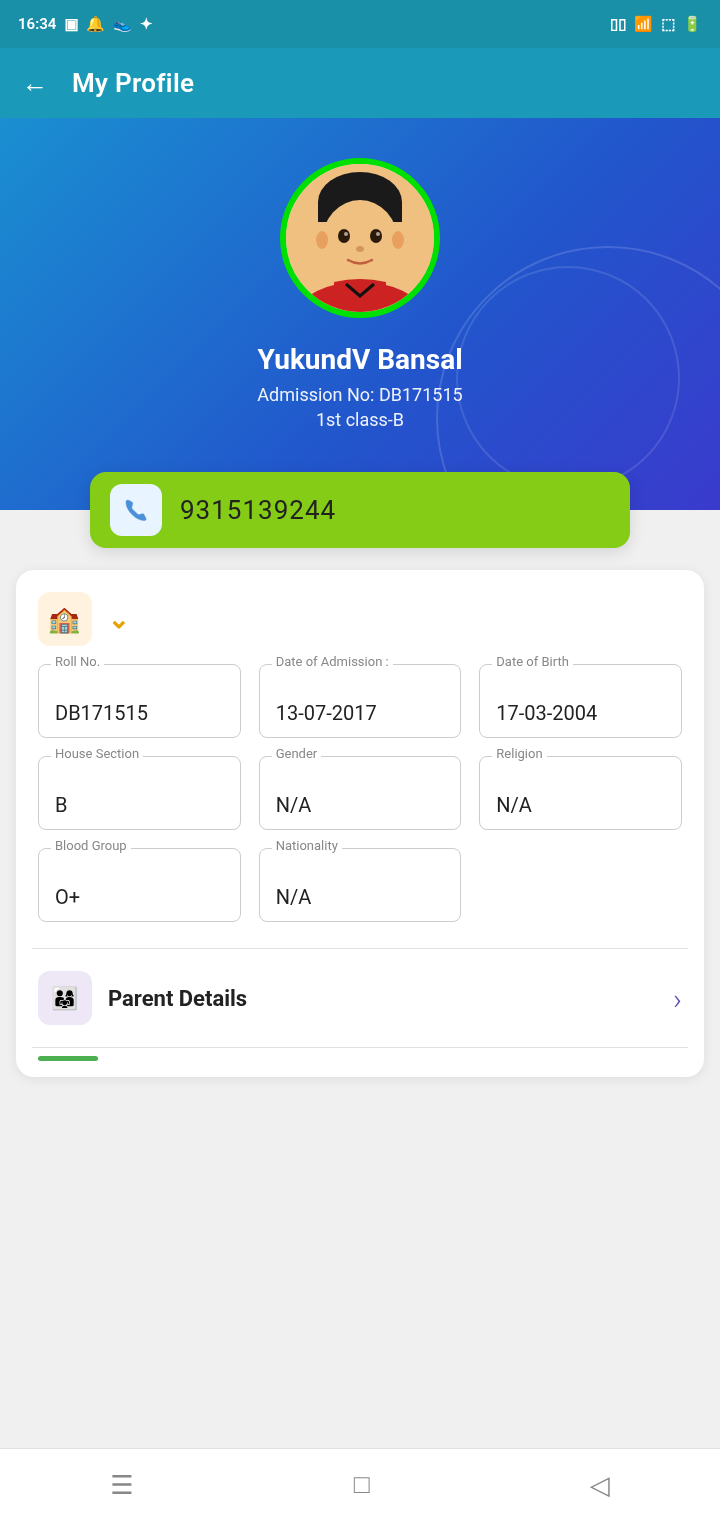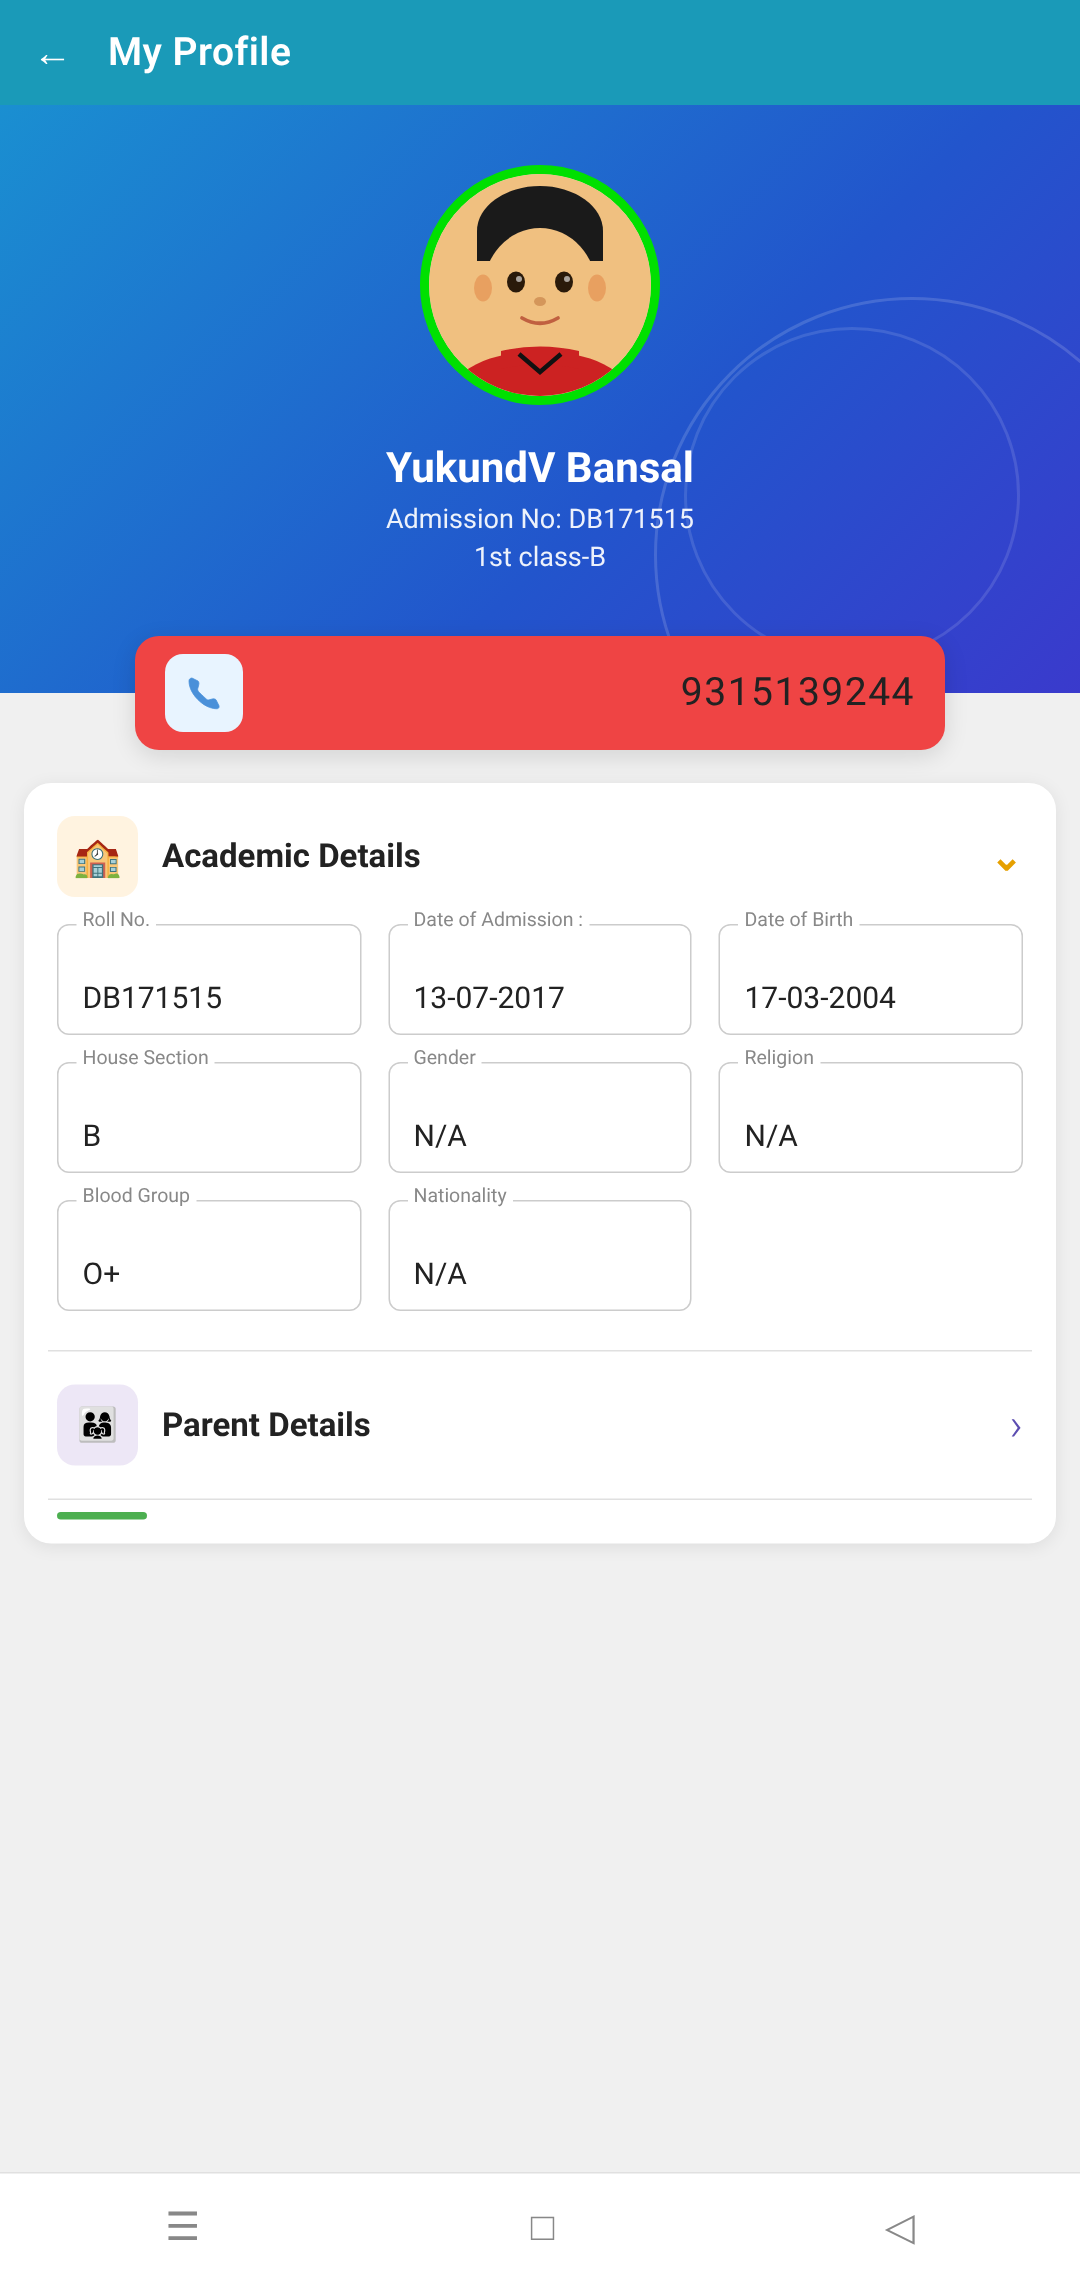--- a/index.html
+++ b/index.html
@@ -123,30 +123,29 @@
     
     .phone-card-wrapper {
       width: 100%;
       display: flex;
       justify-content: center;
       margin-top: -38px;
       position: relative;
       z-index: 10;
     }
     .phone-card {
-      background: #ef4444;
+      background: #84cc16;
       border-radius: 16px;
       width: 540px;
       height: 76px;
       display: flex;
       align-items: center;
       padding: 0 20px;
       gap: 18px;
       box-shadow: 0 4px 16px rgba(0,0,0,0.12);
-      justify-content: space-between;
     }
     .phone-icon-box {
       width: 52px;
       height: 52px;
       border-radius: 12px;
       background: #e8f4ff;
       display: flex;
       align-items: center;
       justify-content: center;
       font-size: 24px;
@@ -283,20 +282,35 @@
       background: #4caf50;
       border-radius: 3px;
       margin: 8px auto 0 22px;
     }
   </style>
 </head>
 <body>
 
 <div class="scroll-content">
 
+  <div class="status-bar">
+    <div class="status-bar-left">
+      <span>16:34</span>
+      <span>▣</span>
+      <span>🔔</span>
+      <span>👟</span>
+      <span>✦</span>
+    </div>
+    <div class="status-bar-right">
+      <span>▯▯</span>
+      <span>📶</span>
+      <span>⬚</span>
+      <span>🔋</span>
+    </div>
+  </div>
 
   <div class="app-bar">
     <span class="app-bar-back">←</span>
     <span class="app-bar-title">My Profile</span>
   </div>
 
   <div class="profile-banner">
     <div class="avatar-wrapper">
 
       <svg width="148" height="148" viewBox="0 0 148 148" xmlns="http://www.w3.org/2000/svg">
@@ -347,21 +361,20 @@
       <span class="phone-number">9315139244</span>
     </div>
   </div>
 
   <div class="main-card">
 
     <div class="section-header">
       <div class="section-icon-box academic">
         <span>🏫</span>
       </div>
-      <span class="section-title">Academic Details</span>
       <span class="section-chevron down">⌄</span>
     </div>
 
     <div class="fields-grid">
 
       <div class="field-group">
         <span class="field-label">Roll No.</span>
         <div class="field-value">DB171515</div>
       </div>
 

